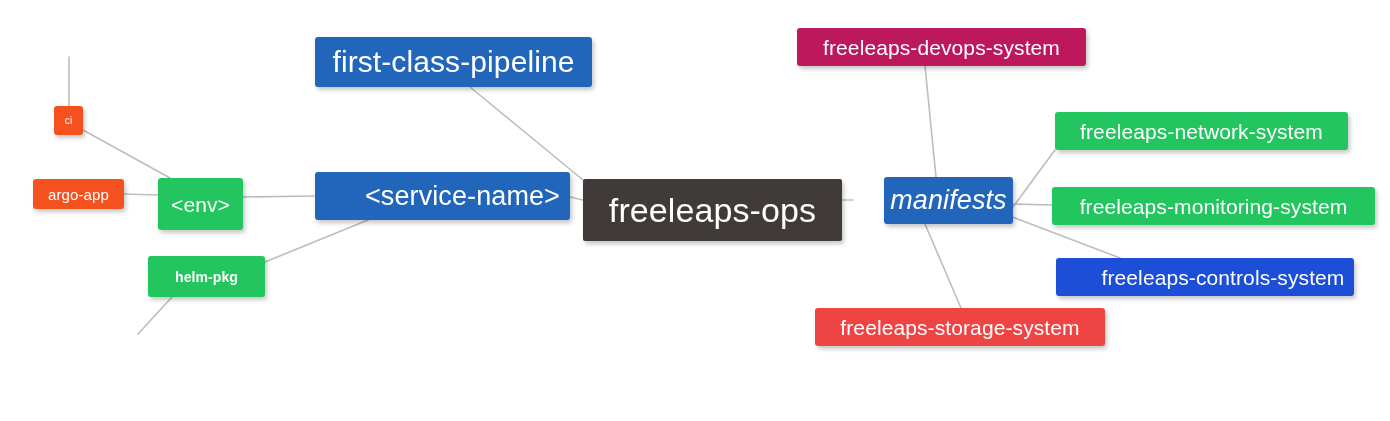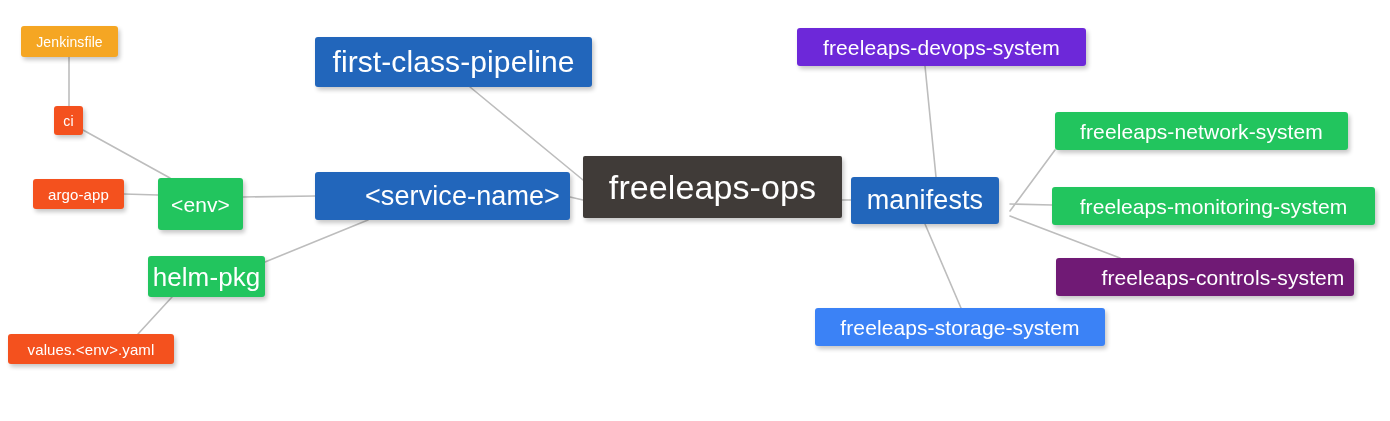--- a/index.html
+++ b/index.html
@@ -41,28 +41,28 @@
     box-shadow: 2px 3px 4px rgba(0,0,0,0.22);
     cursor: pointer;
     user-select: none;
   }
   .mm-node > .mm-label {
     display: block;
     pointer-events: none;
   }
 
   
-  .n-root          { left: 583px;  top: 156px; width: 259px; height: 62px; font-size: 34px; border-radius: 2px; }
+  .n-root          { left: 583px;  top: 179px; width: 259px; height: 62px; font-size: 34px; border-radius: 2px; }
   .n-pipeline      { left: 315px;  top: 37px;  width: 277px; height: 50px; font-size: 30px; }
   .n-service       { left: 315px;  top: 172px; width: 255px; height: 48px; font-size: 27px; padding-left: 40px; }
-  .n-manifests     { left: 851px;  top: 177px; width: 148px; height: 47px; font-size: 27px; }
+  .n-manifests     { left: 884px;  top: 177px; width: 129px; height: 47px; font-size: 27px; font-style: italic; }
   .n-env           { left: 158px;  top: 178px; width: 85px;  height: 52px; font-size: 21px; }
-  .n-helm          { left: 148px;  top: 256px; width: 117px; height: 41px; font-size: 26px; }
+  .n-helm          { left: 148px;  top: 256px; width: 117px; height: 41px; font-size: 14px; font-weight: bold; }
   .n-jenkins       { left: 21px;   top: 26px;  width: 97px;  height: 31px; font-size: 14px; }
-  .n-ci            { left: 54px;   top: 106px; width: 29px;  height: 29px; font-size: 14px; }
+  .n-ci            { left: 54px;   top: 106px; width: 29px;  height: 29px; font-size: 10px; }
   .n-argo          { left: 33px;   top: 179px; width: 91px;  height: 30px; font-size: 15px; align-items: center; }
   .n-values        { left: 8px;    top: 334px; width: 166px; height: 30px; font-size: 15px; }
   .n-devops        { left: 797px;  top: 28px;  width: 289px; height: 38px; font-size: 21px; }
   .n-network       { left: 1055px; top: 112px; width: 293px; height: 38px; font-size: 21px; align-items: center; }
   .n-monitoring    { left: 1052px; top: 187px; width: 323px; height: 38px; font-size: 21px; }
   .n-controls      { left: 1056px; top: 258px; width: 298px; height: 38px; font-size: 21px; }
   .n-storage       { left: 815px;  top: 308px; width: 290px; height: 38px; font-size: 21px; }
 </style>
 </head>
 <body>
@@ -119,49 +119,43 @@
   </div>
 
   <div class="mm-node n-env" style="background:#22C55E;">
     <span class="mm-label">&lt;env&gt;</span>
   </div>
 
   <div class="mm-node n-helm" style="background:#22C55E;">
     <span class="mm-label">helm-pkg</span>
   </div>
 
-  <div class="mm-node n-jenkins" style="background:#F5A623;">
-    <span class="mm-label">Jenkinsfile</span>
-  </div>
 
   <div class="mm-node n-ci" style="background:#F4511E;">
     <span class="mm-label">ci</span>
   </div>
 
   <div class="mm-node n-argo" style="background:#F4511E;">
     <span class="mm-label">argo-app</span>
   </div>
 
-  <div class="mm-node n-values" style="background:#F4511E;">
-    <span class="mm-label">values.&lt;env&gt;.yaml</span>
-  </div>
 
-  <div class="mm-node n-devops" style="background:#6d28d9;">
+  <div class="mm-node n-devops" style="background:#be185d;">
     <span class="mm-label">freeleaps-devops-system</span>
   </div>
 
   <div class="mm-node n-network" style="background:#22C55E;">
     <span class="mm-label">freeleaps-network-system</span>
   </div>
 
   <div class="mm-node n-monitoring" style="background:#22C55E;">
     <span class="mm-label">freeleaps-monitoring-system</span>
   </div>
 
-  <div class="mm-node n-controls" style="background:#701a75;padding-left:36px;">
+  <div class="mm-node n-controls" style="background:#1d4ed8;padding-left:36px;">
     <span class="mm-label">freeleaps-controls-system</span>
   </div>
 
-  <div class="mm-node n-storage" style="background:#3b82f6;">
+  <div class="mm-node n-storage" style="background:#ef4444;">
     <span class="mm-label">freeleaps-storage-system</span>
   </div>
 
 </div>
 
 </body></html>

